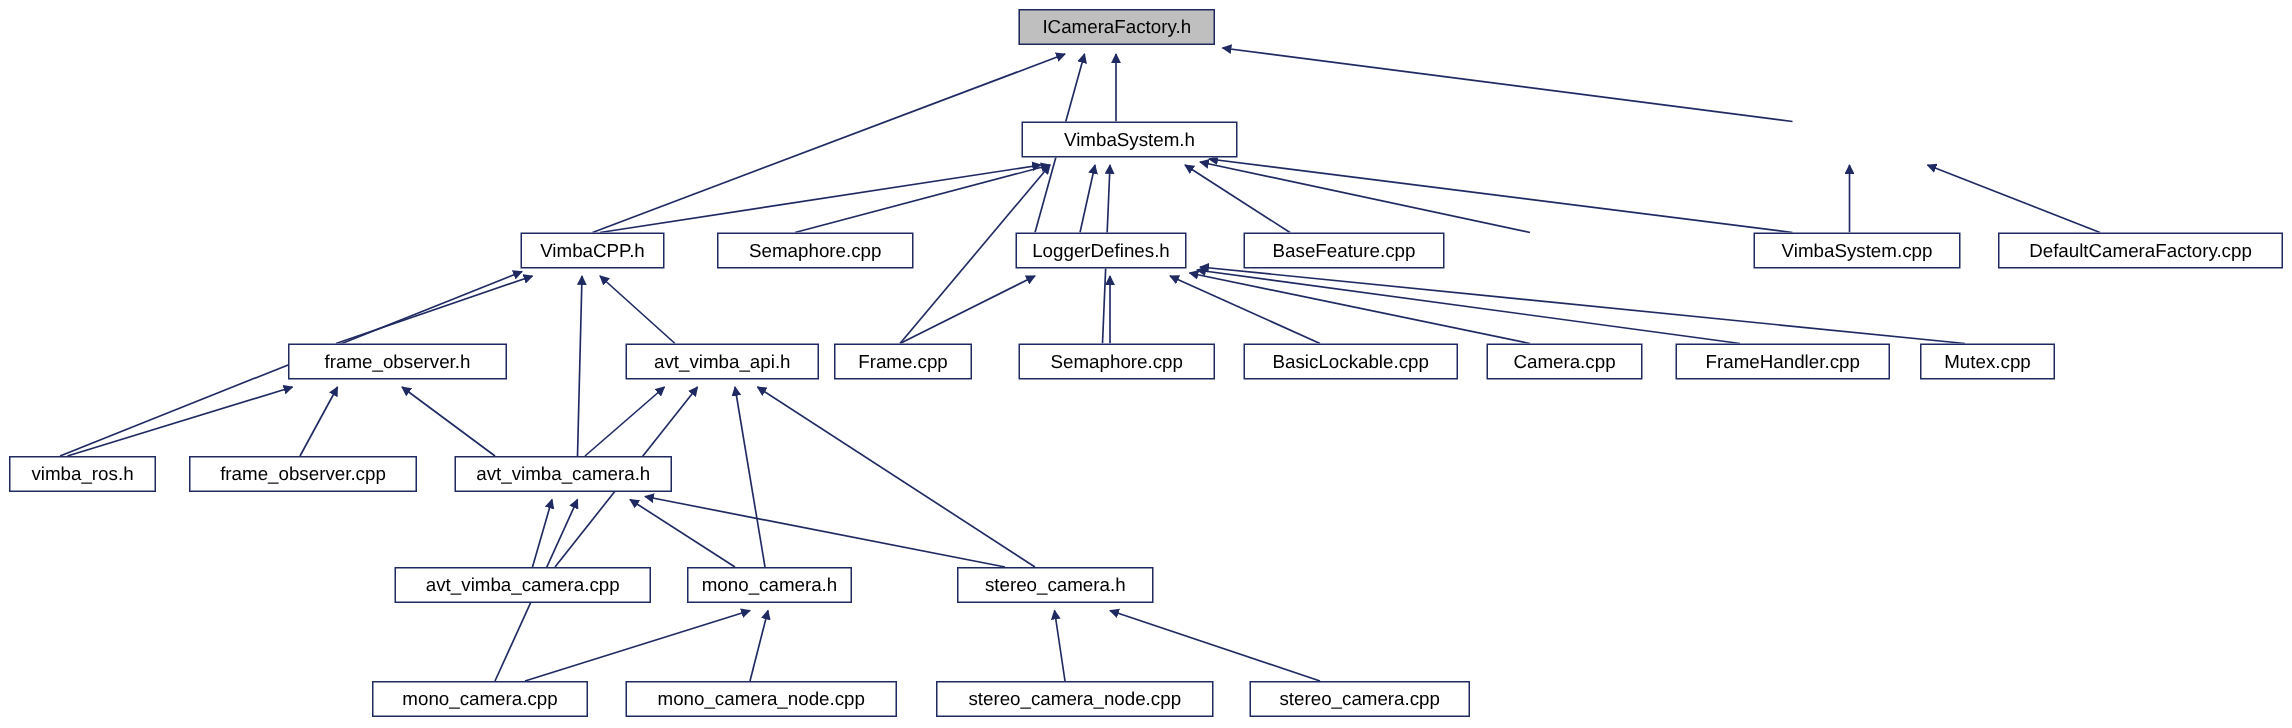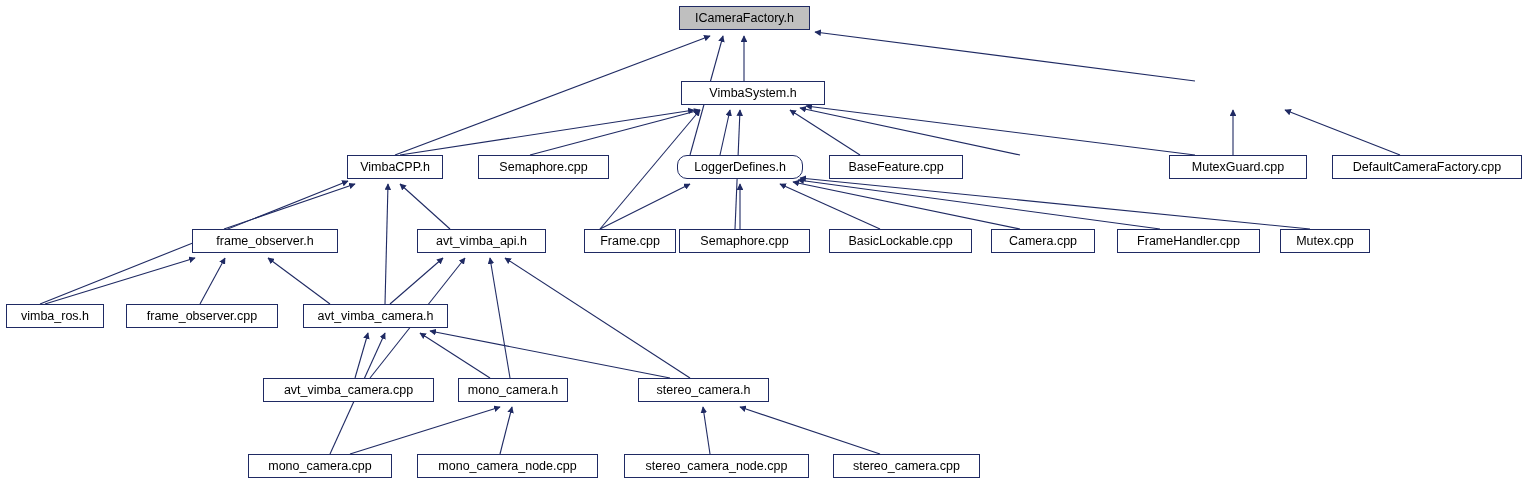--- a/index.html
+++ b/index.html
@@ -103,27 +103,27 @@
 
       <path d="M 710 454 L 703 407"></path>
       <path d="M 880 454 L 740 407"></path>
     </g>
   </svg>
 
   <div class="node root" style="left:679px;top:6px;width:131px;">ICameraFactory.h</div>
   <div class="node" style="left:681px;top:81px;width:144px;">VimbaSystem.h</div>
   <div class="node" style="left:347px;top:155px;width:96px;">VimbaCPP.h</div>
   <div class="node" style="left:478px;top:155px;width:131px;">Semaphore.cpp</div>
-  <div class="node" style="left:677px;top:155px;width:126px;border-radius:10px;">LoggerDefines.h</div>
+  <div class="node" style="left:677px;top:155px;width:114px;">LoggerDefines.h</div>
   <div class="node" style="left:829px;top:155px;width:134px;">BaseFeature.cpp</div>
-  <div class="node" style="left:1169px;top:155px;width:138px;">MutexGuard.cpp</div>
+  <div class="node" style="left:1169px;top:155px;width:138px;">VimbaSystem.cpp</div>
   <div class="node" style="left:1332px;top:155px;width:190px;">DefaultCameraFactory.cpp</div>
   <div class="node" style="left:172px;top:229px;width:146px;margin-left:20px;">frame_observer.h</div>
   <div class="node" style="left:417px;top:229px;width:129px;">avt_vimba_api.h</div>
-  <div class="node" style="left:584px;top:229px;width:92px;">Frame.cpp</div>
+  <div class="node" style="left:556px;top:229px;width:92px;">Frame.cpp</div>
   <div class="node" style="left:679px;top:229px;width:131px;">Semaphore.cpp</div>
   <div class="node" style="left:829px;top:229px;width:143px;">BasicLockable.cpp</div>
   <div class="node" style="left:991px;top:229px;width:104px;">Camera.cpp</div>
   <div class="node" style="left:1117px;top:229px;width:143px;">FrameHandler.cpp</div>
   <div class="node" style="left:1280px;top:229px;width:90px;">Mutex.cpp</div>
   <div class="node" style="left:6px;top:304px;width:98px;">vimba_ros.h</div>
   <div class="node" style="left:126px;top:304px;width:152px;">frame_observer.cpp</div>
   <div class="node" style="left:303px;top:304px;width:145px;">avt_vimba_camera.h</div>
   <div class="node" style="left:263px;top:378px;width:171px;">avt_vimba_camera.cpp</div>
   <div class="node" style="left:458px;top:378px;width:110px;">mono_camera.h</div>

